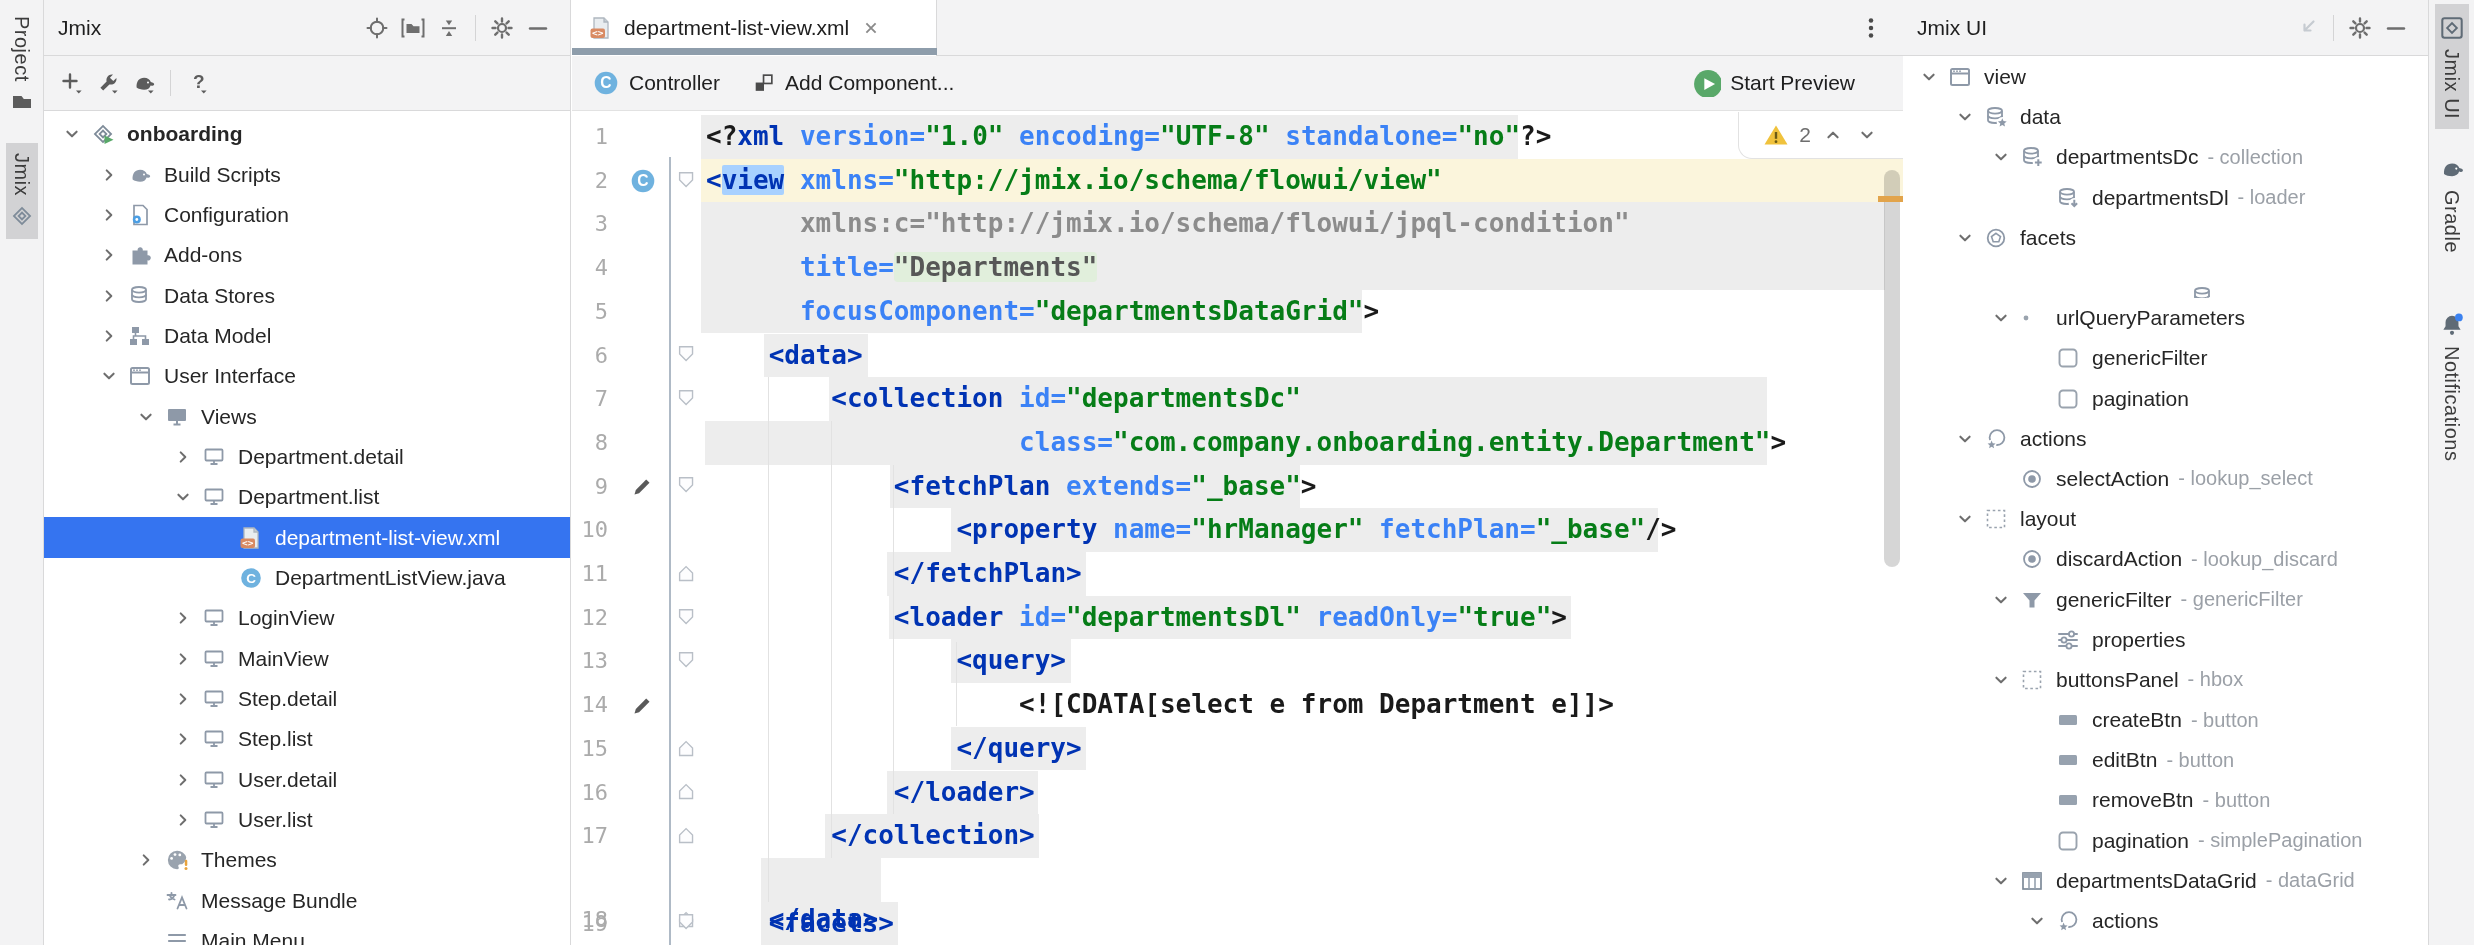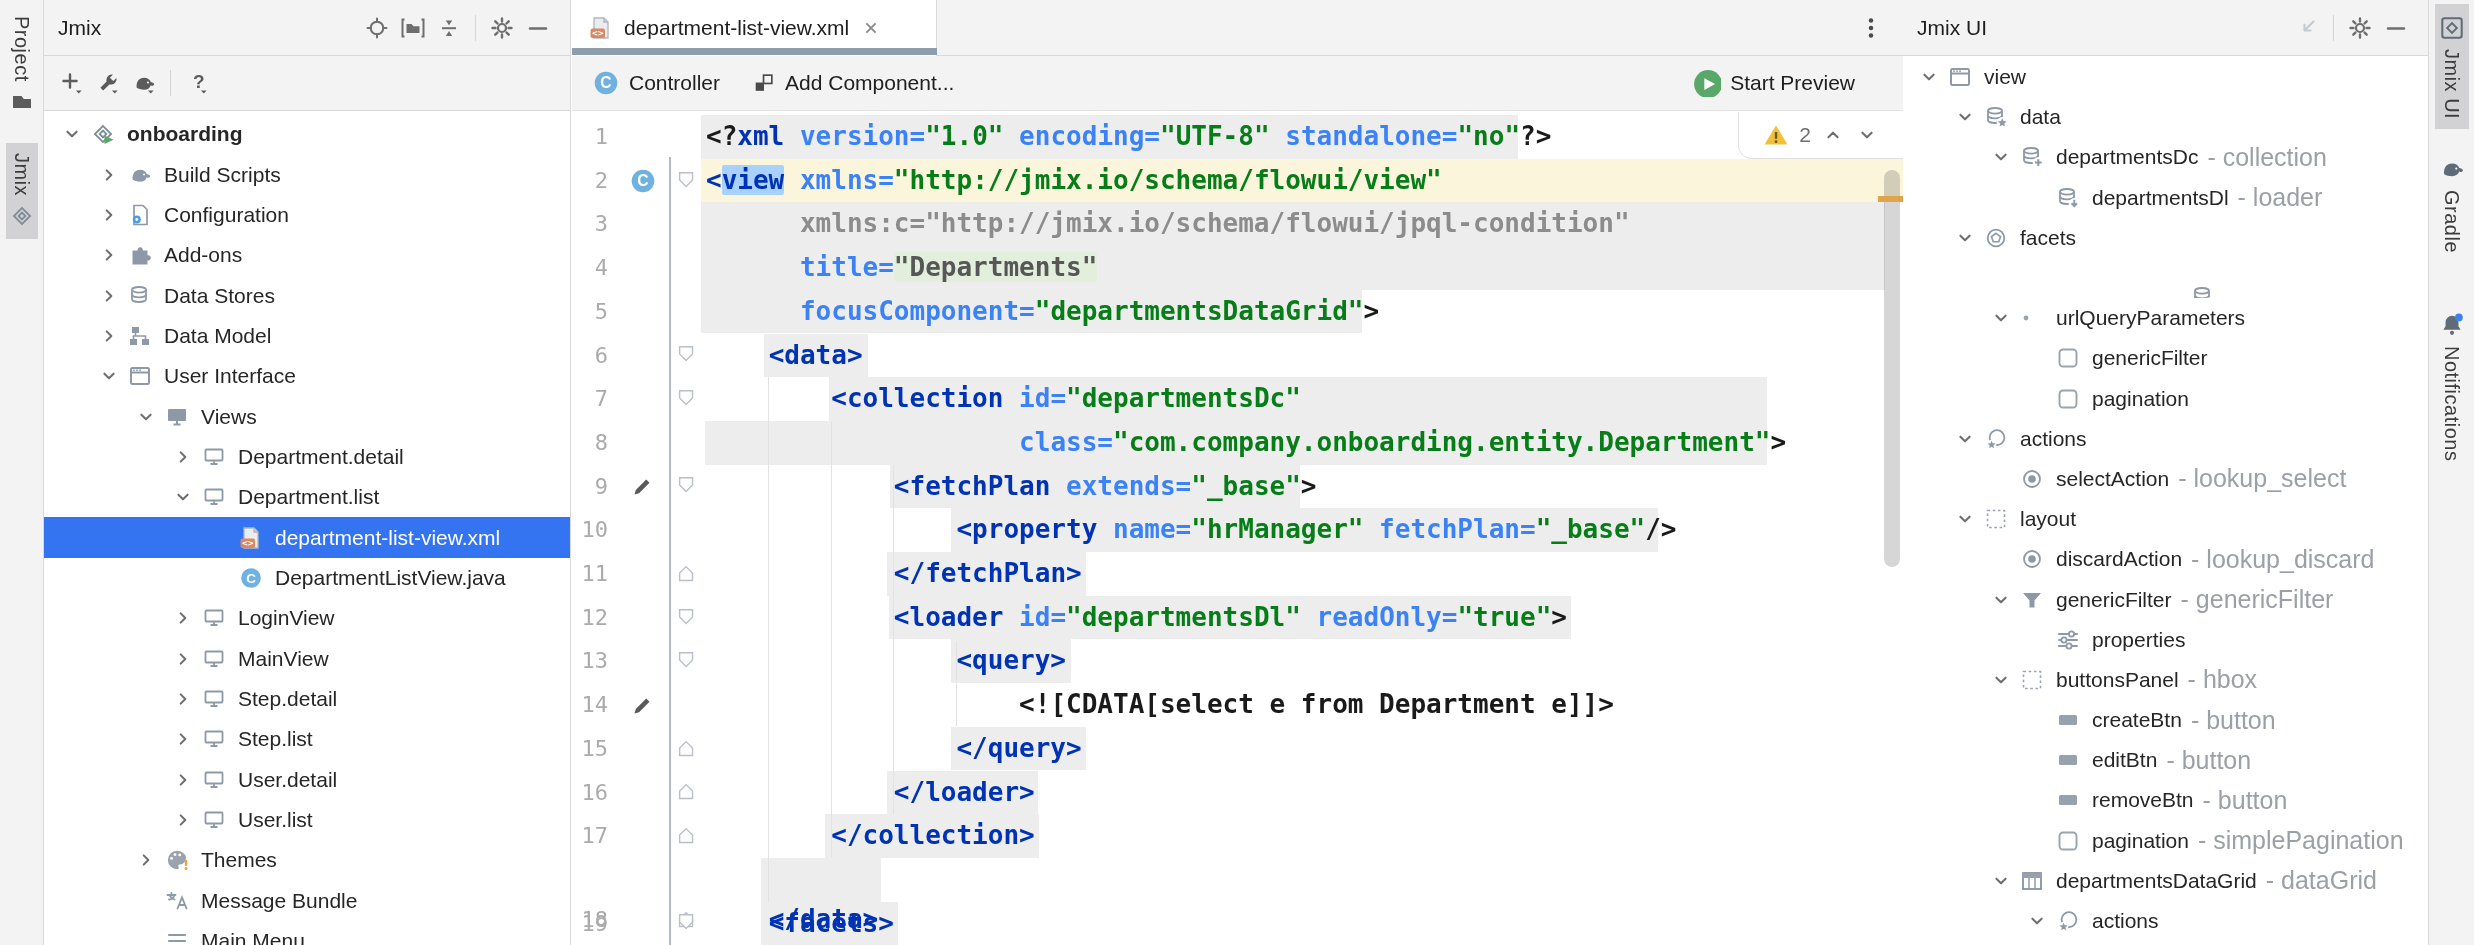--- a/index.html
+++ b/index.html
@@ -22,21 +22,21 @@
   .hsep{width:1px;height:26px;background:#D4D4D5;margin:0 8px}
   #project-toolbar{height:55px;background:#F3F3F4;border-bottom:1px solid #D9D9DA;display:flex;align-items:center;padding:0 10px}
   #project-tree{position:absolute;top:112px;left:0;right:0;bottom:0;overflow:hidden;padding-top:2px;background:#fff}
   .trow{display:flex;align-items:center;height:40.35px;white-space:nowrap;overflow:hidden}
   .trow.sel{background:#3574F0}
   .trow.sel .tlabel{color:#fff}
   .chev{width:28px;height:26px;display:flex;align-items:center;justify-content:center;flex:none;margin-right:2px}
   .ticn{width:30px;height:26px;display:flex;align-items:center;justify-content:center;flex:none;margin-right:9px}
   .tlabel{font-size:21px;color:#262626;margin-right:9px}
   .tlabel.b{font-weight:bold}
-  .tsuf{font-size:25px;color:#9BA0A7}
+  .tsuf{font-size:20px;color:#9BA0A7}
   
   #editor{position:absolute;left:572px;top:0;width:1331px;height:945px}
   #tabbar{position:relative;height:56px;background:#F3F3F4;border-bottom:1px solid #D9D9DA}
   #active-tab{position:absolute;left:0;top:0;width:365px;height:56px;background:#fff;border-right:1px solid #D9D9DA;display:flex;align-items:center;padding:0 16px;gap:10px}
   #tab-underline{position:absolute;left:0;bottom:0;width:365px;height:7px;background:#8E9DAB}
   .tab-label{font-size:21px;color:#202020}
   #tab-menu{position:absolute;right:14px;top:10px;width:36px;height:36px;display:flex;align-items:center;justify-content:center}
   #edtoolbar{height:55px;background:#F3F3F4;border-bottom:1px solid #E2E2E2;display:flex;align-items:center;padding:0 20px;gap:10px}
   .tb-item{display:flex;align-items:center;gap:9px}
   .tb-label{font-size:21px;color:#202020}

